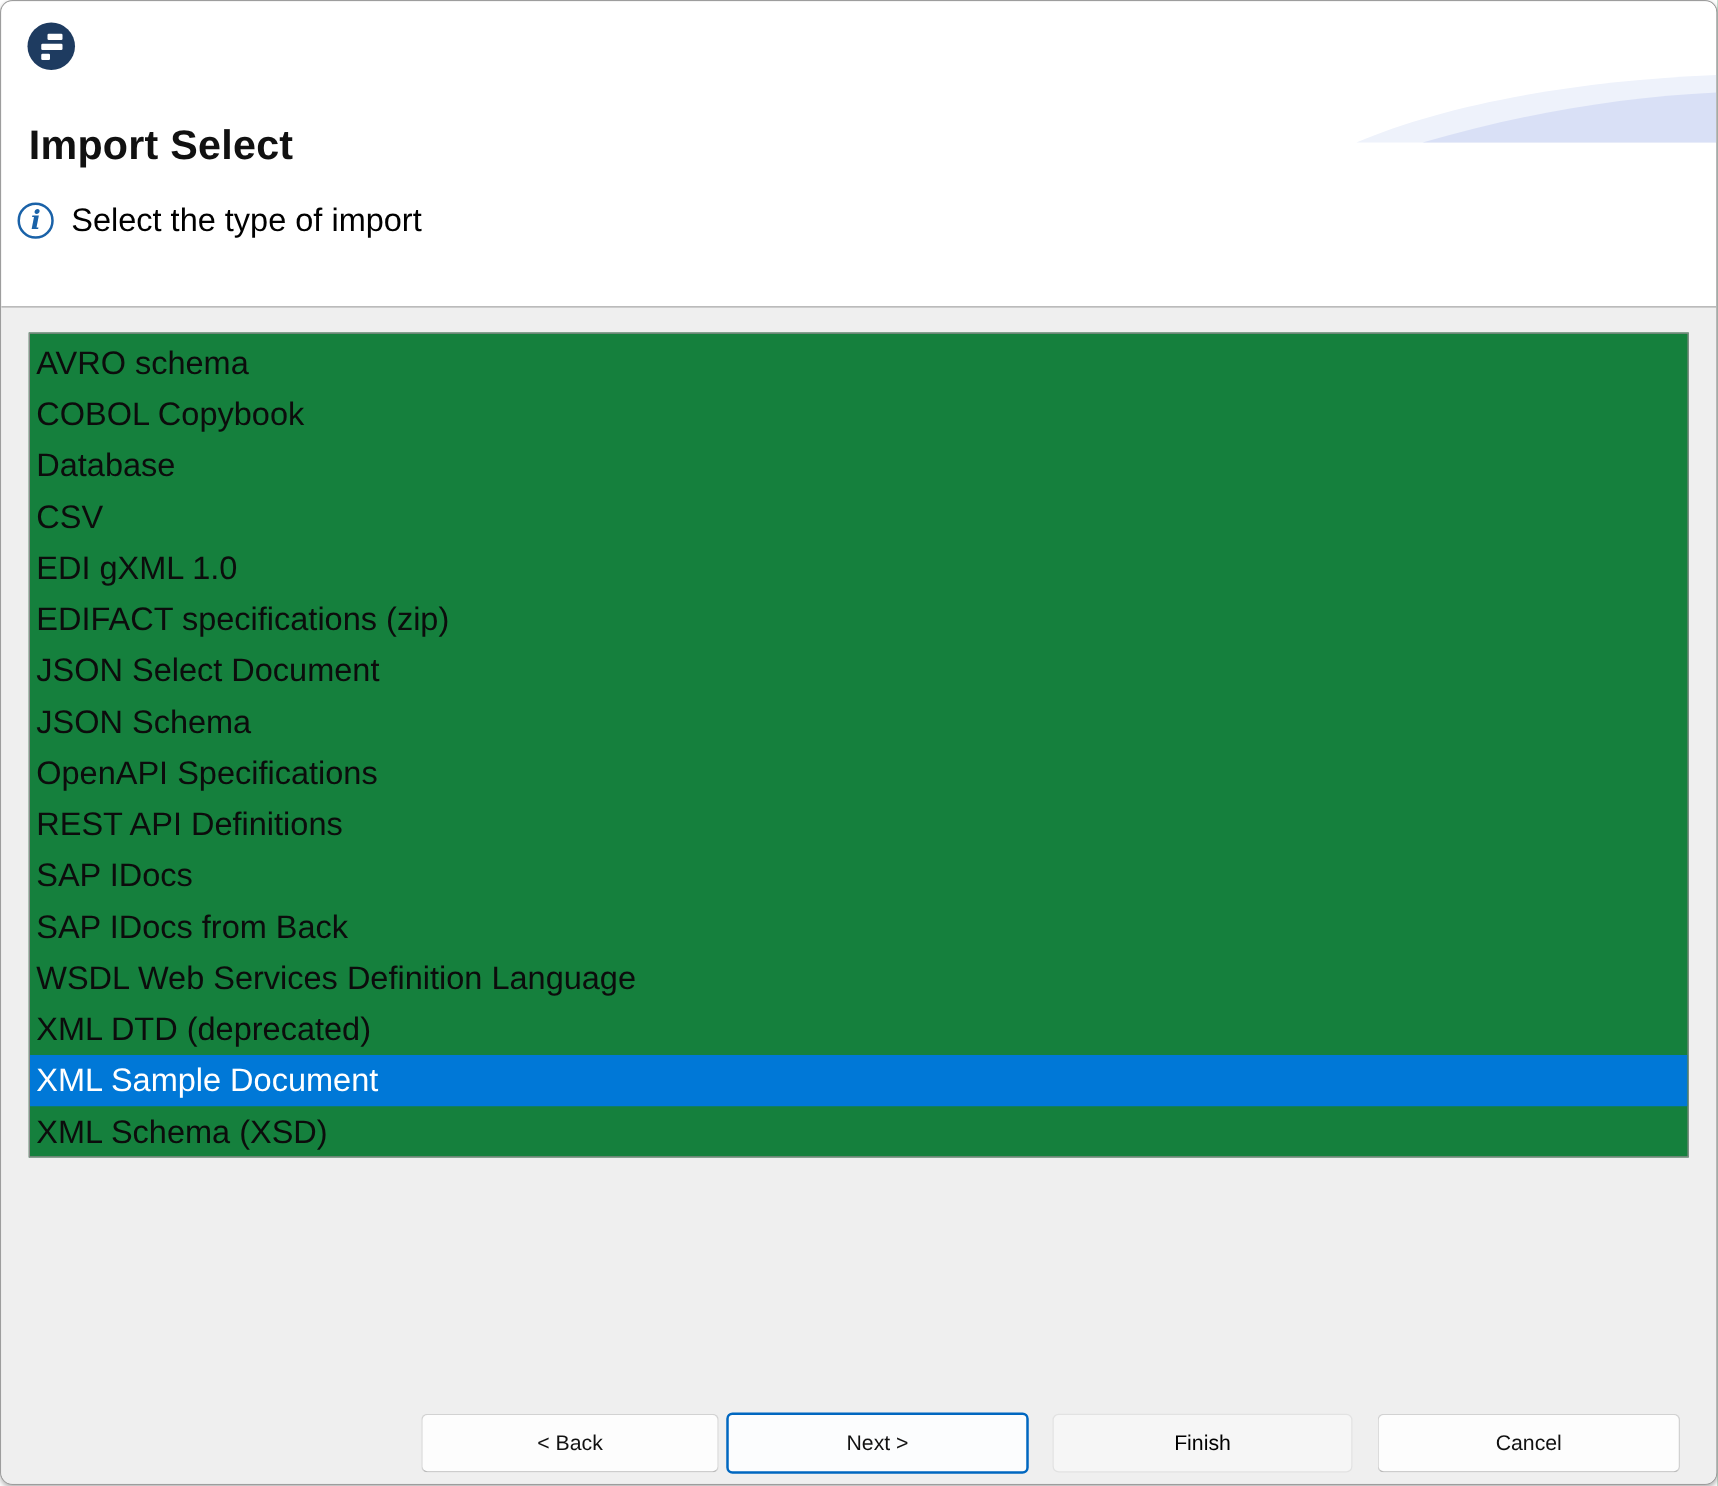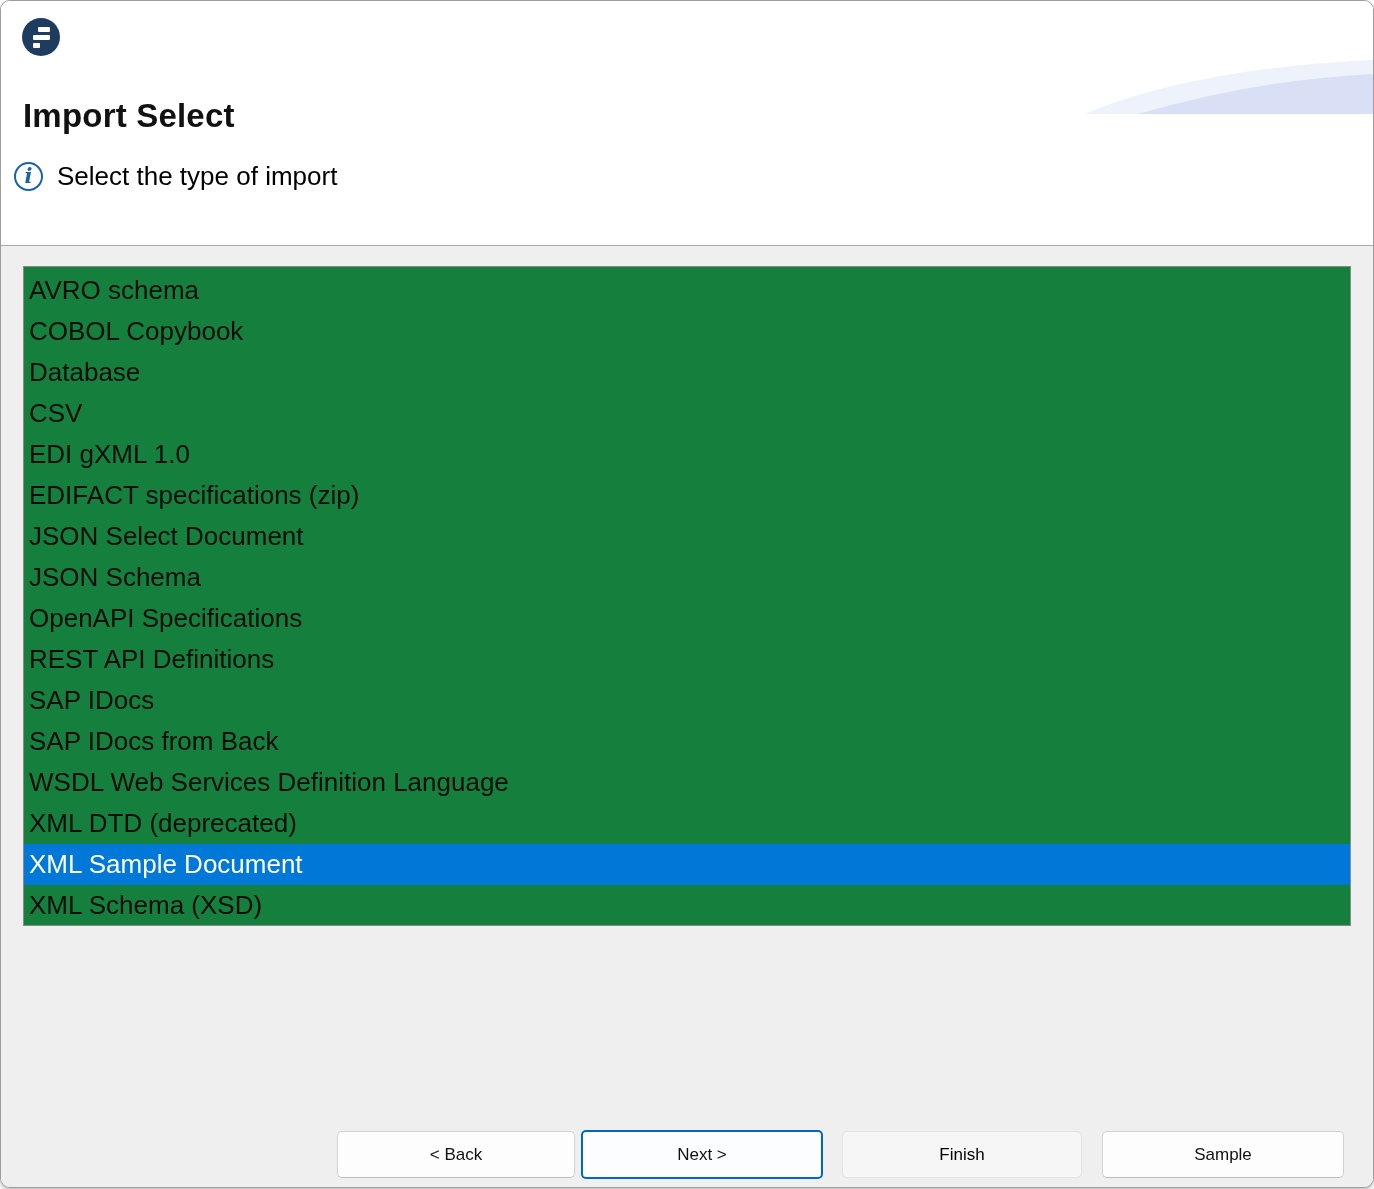--- a/index.html
+++ b/index.html
@@ -172,15 +172,15 @@
         <div class="list-item">WSDL Web Services Definition Language</div>
         <div class="list-item">XML DTD (deprecated)</div>
         <div class="list-item selected">XML Sample Document</div>
         <div class="list-item">XML Schema (XSD)</div>
       </div>
   </div>
 
   <button class="wizard-btn" id="btn-back">&lt; Back</button>
   <button class="wizard-btn" id="btn-next">Next &gt;</button>
   <button class="wizard-btn" id="btn-finish" disabled="">Finish</button>
-  <button class="wizard-btn" id="btn-cancel">Sample</button>
+  <button class="wizard-btn" id="btn-cancel">Cancel</button>
 
 </div>
 
 </body></html>

